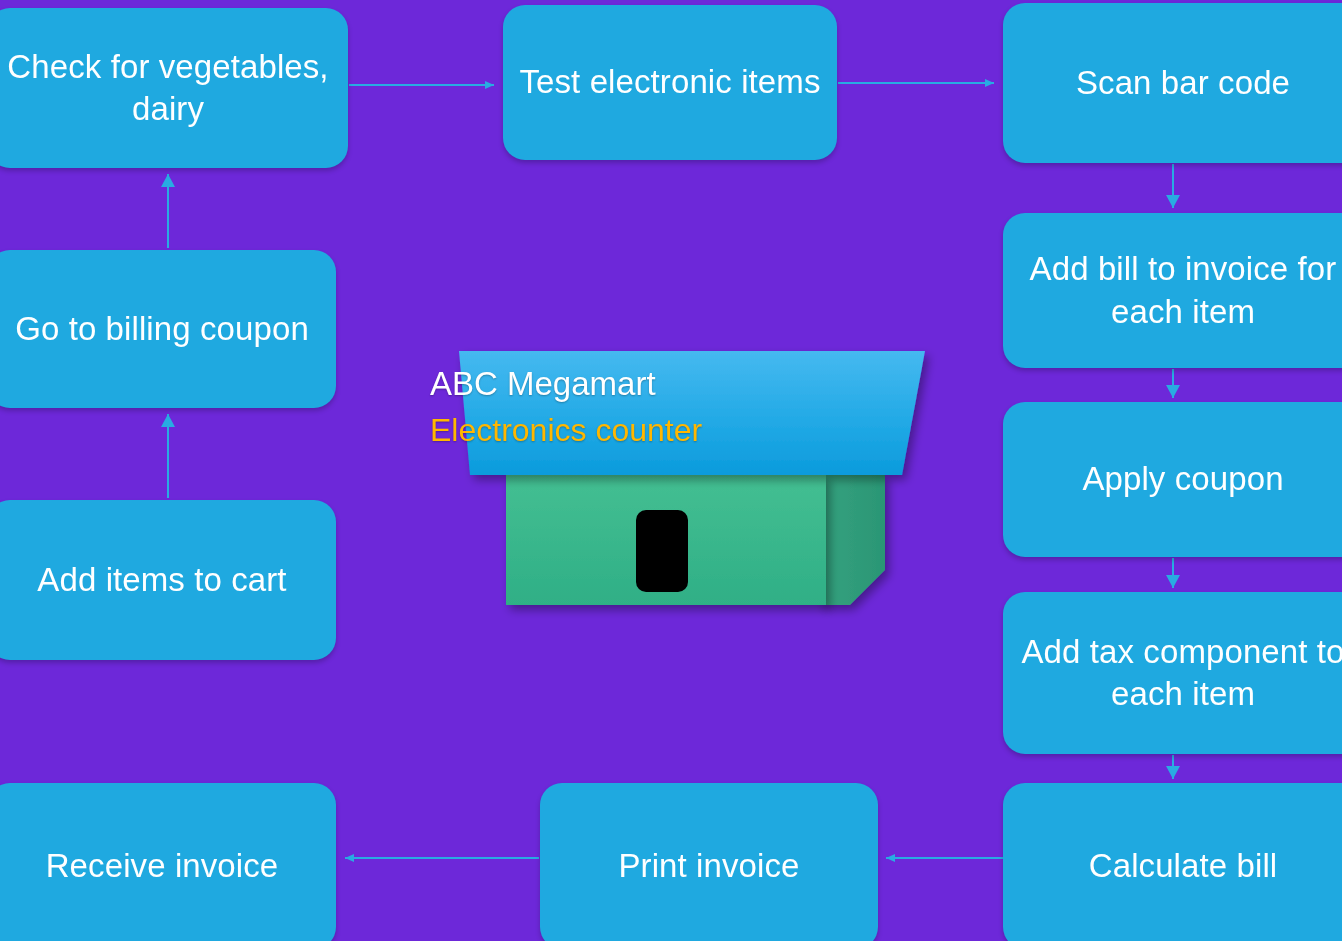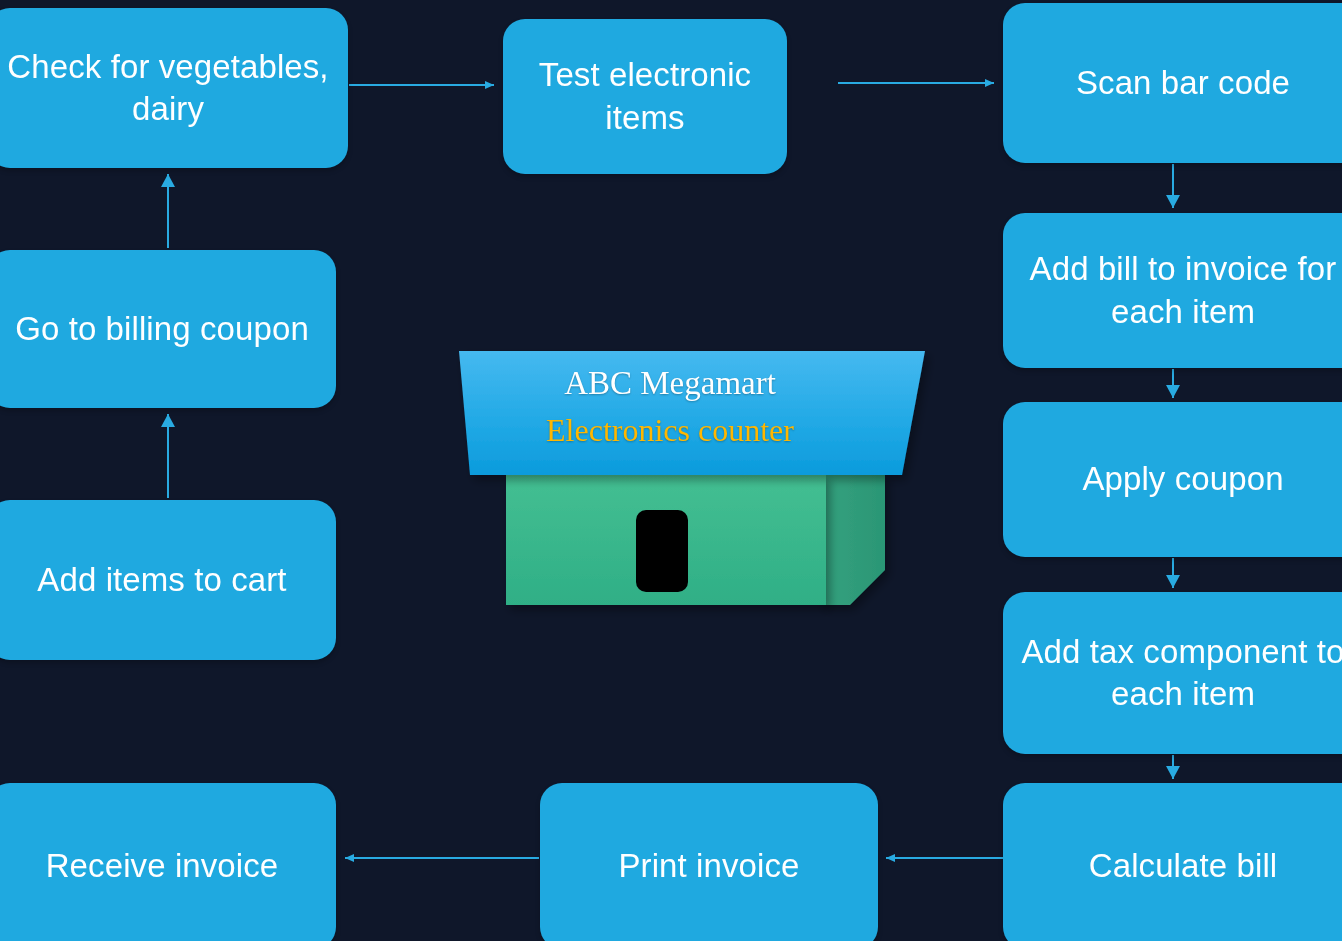--- a/index.html
+++ b/index.html
@@ -8,21 +8,21 @@
     background: #ffffff;
   }
   body {
     font-family: "Liberation Sans", sans-serif;
   }
   #canvas {
     position: relative;
     width: 1342px;
     height: 941px;
     overflow: hidden;
-    background: #0f172a;
+    background: #6d28d9;
   }
   #edges {
     position: absolute;
     left: 0;
     top: 0;
     width: 1342px;
     height: 941px;
     pointer-events: none;
   }
   .node {
@@ -59,24 +59,23 @@
   }
   #building svg {
     position: absolute;
     left: 0;
     top: 0;
   }
   .house-text {
     position: absolute;
     left: 0;
     width: 480px;
-    text-align: center;
+    text-align: left;
     z-index: 4;
     pointer-events: none;
-    font-family: Liberation Serif, serif;
   }
   #house-title {
     top: 25px;
     font-size: 33px;
     color: #ffffff;
     text-shadow: 0 1px 2px rgba(0,0,0,0.28);
   }
   #house-subtitle {
     top: 72px;
     font-size: 32px;
@@ -123,21 +122,21 @@
 
     <line x1="168" y1="498" x2="168" y2="414" stroke="#29ABE2" stroke-width="2" marker-end="url(#ah-up)"></line>
 
     <line x1="168" y1="248" x2="168" y2="174" stroke="#29ABE2" stroke-width="2" marker-end="url(#ah-up)"></line>
   </svg>
 
   <div class="node" style="left:-12px; top:8px; width:360px; height:160px;">
     <span class="node-label">Check for vegetables, dairy</span>
   </div>
 
-  <div class="node" style="left:503px; top:19px; width:284px; height:155px;">
+  <div class="node" style="left:503px; top:5px; width:334px; height:155px;">
     <span class="node-label">Test electronic items</span>
   </div>
 
   <div class="node" style="left:1003px; top:3px; width:360px; height:160px;">
     <span class="node-label">Scan bar code</span>
   </div>
 
   <div class="node" style="left:1003px; top:213px; width:360px; height:155px;">
     <span class="node-label">Add bill to invoice for each item</span>
   </div>

